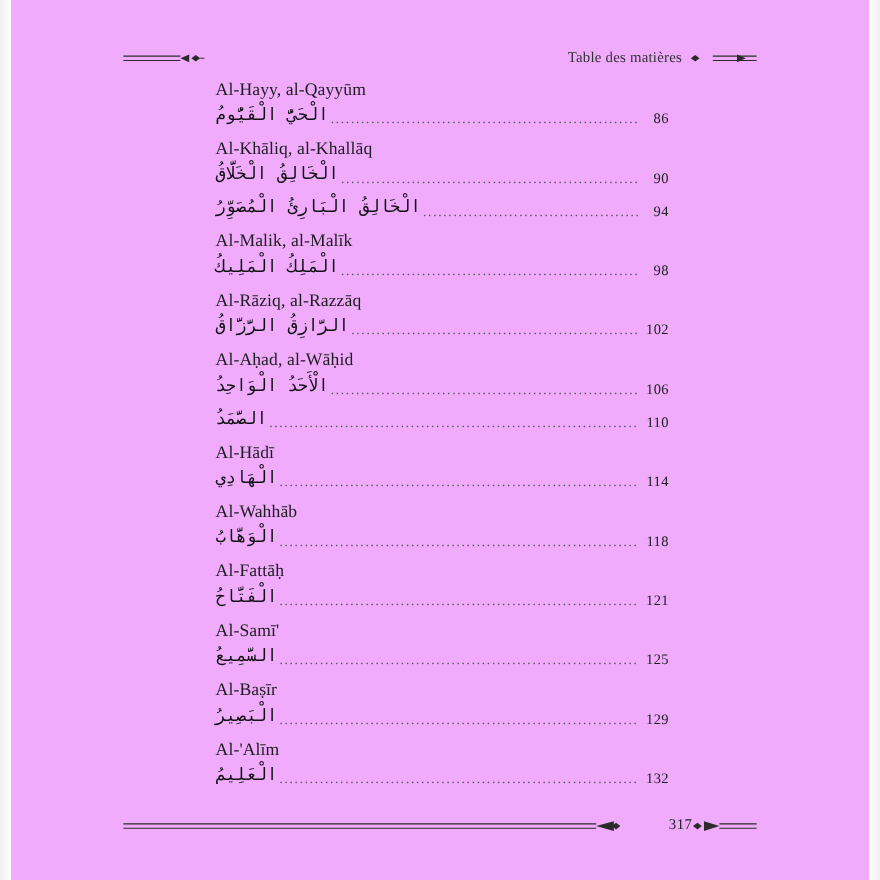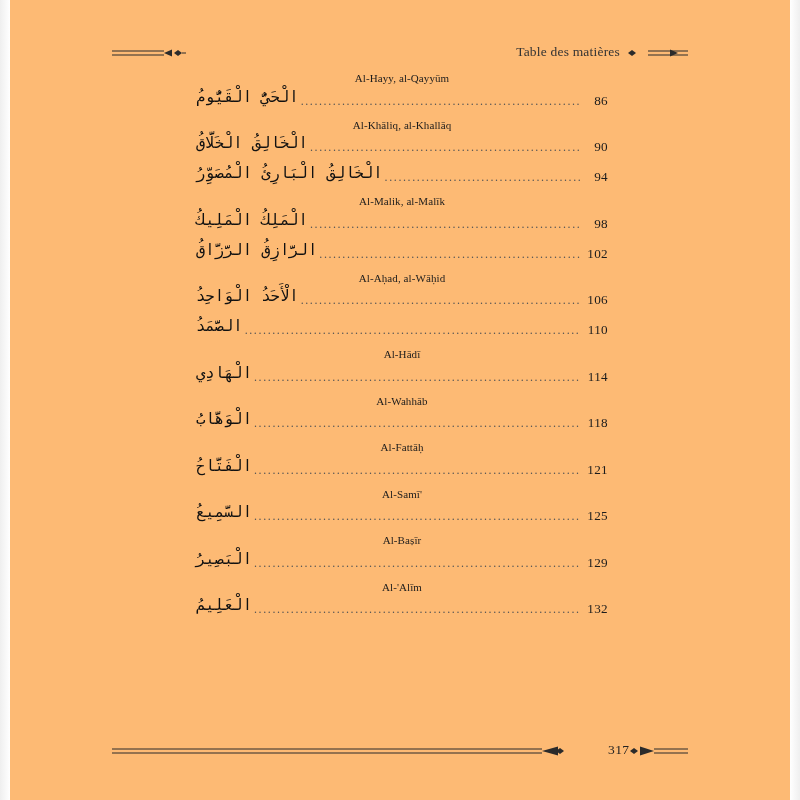--- a/index.html
+++ b/index.html
@@ -14,21 +14,21 @@
     color: #1a1a1a;
     position: relative;
     overflow: hidden;
   }
 
   .page {
     position: absolute;
     left: 0; top: 0;
     width: 800px;
     height: 800px;
-    background: #fdba74;
+    background: #f0abfc;
   }
 
   
   .header {
     position: absolute;
     left: 112px;
     top: 44px;
     width: 576px;
     height: 20px;
   }
@@ -60,26 +60,25 @@
   .toc {
     position: absolute;
     left: 196px;
     top: 70px;
     width: 412px;
   }
   .entry {
     margin-bottom: 6px;
   }
   .entry-translit {
-    font-size: 11px;
+    font-size: 16px;
     color: #1c1c1c;
     line-height: 1.5;
     letter-spacing: 0.1px;
     white-space: nowrap;
-    text-align: center;
   }
   .entry-row {
     display: flex;
     align-items: flex-end;
     width: 100%;
     margin-top: -1px;
   }
   .entry-arabic {
     direction: rtl;
     unicode-bidi: bidi-override;
@@ -215,20 +214,21 @@
     <div class="entry">
       <div class="entry-translit">Al-Malik, al-Malīk</div>
       <div class="entry-row">
         <div class="entry-arabic">الْمَلِكُ الْمَلِيكُ</div>
         <div class="dots">................................................................................................................................................................</div>
         <div class="page-num">98</div>
       </div>
     </div>
 
     <div class="entry">
+      <div class="entry-translit">Al-Rāziq, al-Razzāq</div>
       <div class="entry-row">
         <div class="entry-arabic">الرَّازِقُ الرَّزَّاقُ</div>
         <div class="dots">................................................................................................................................................................</div>
         <div class="page-num">102</div>
       </div>
     </div>
 
     <div class="entry">
       <div class="entry-translit">Al-Aḥad, al-Wāḥid</div>
       <div class="entry-row">

